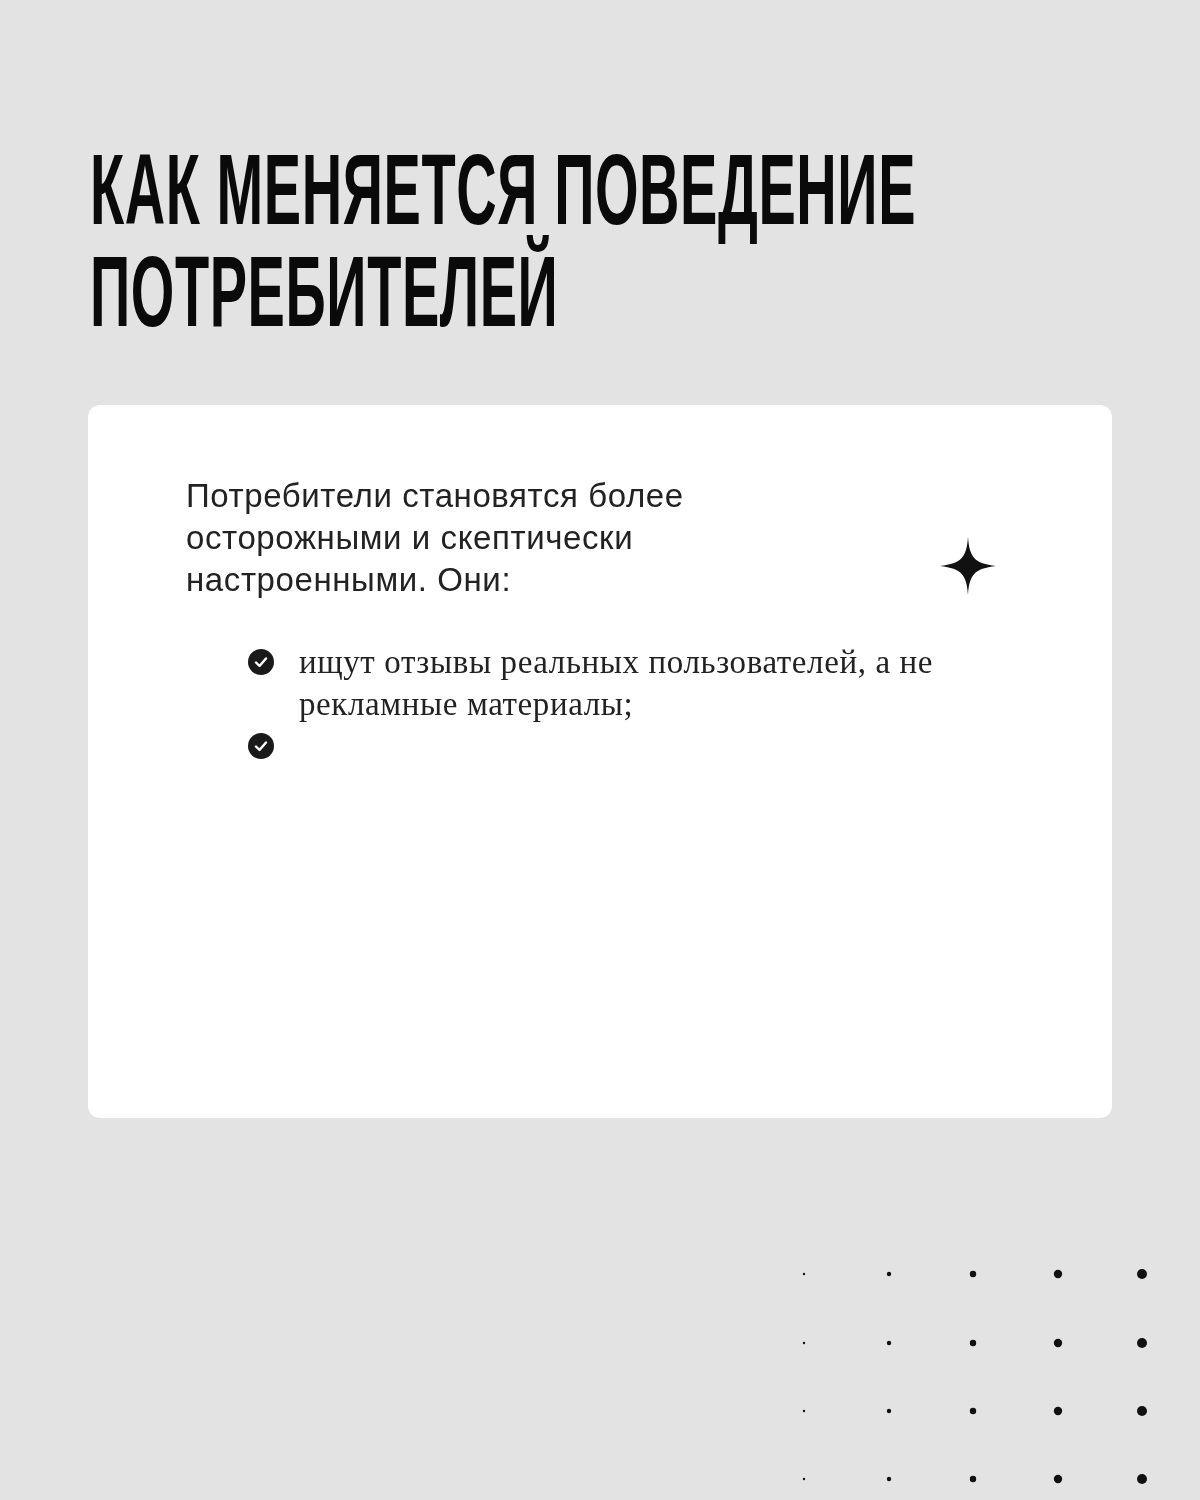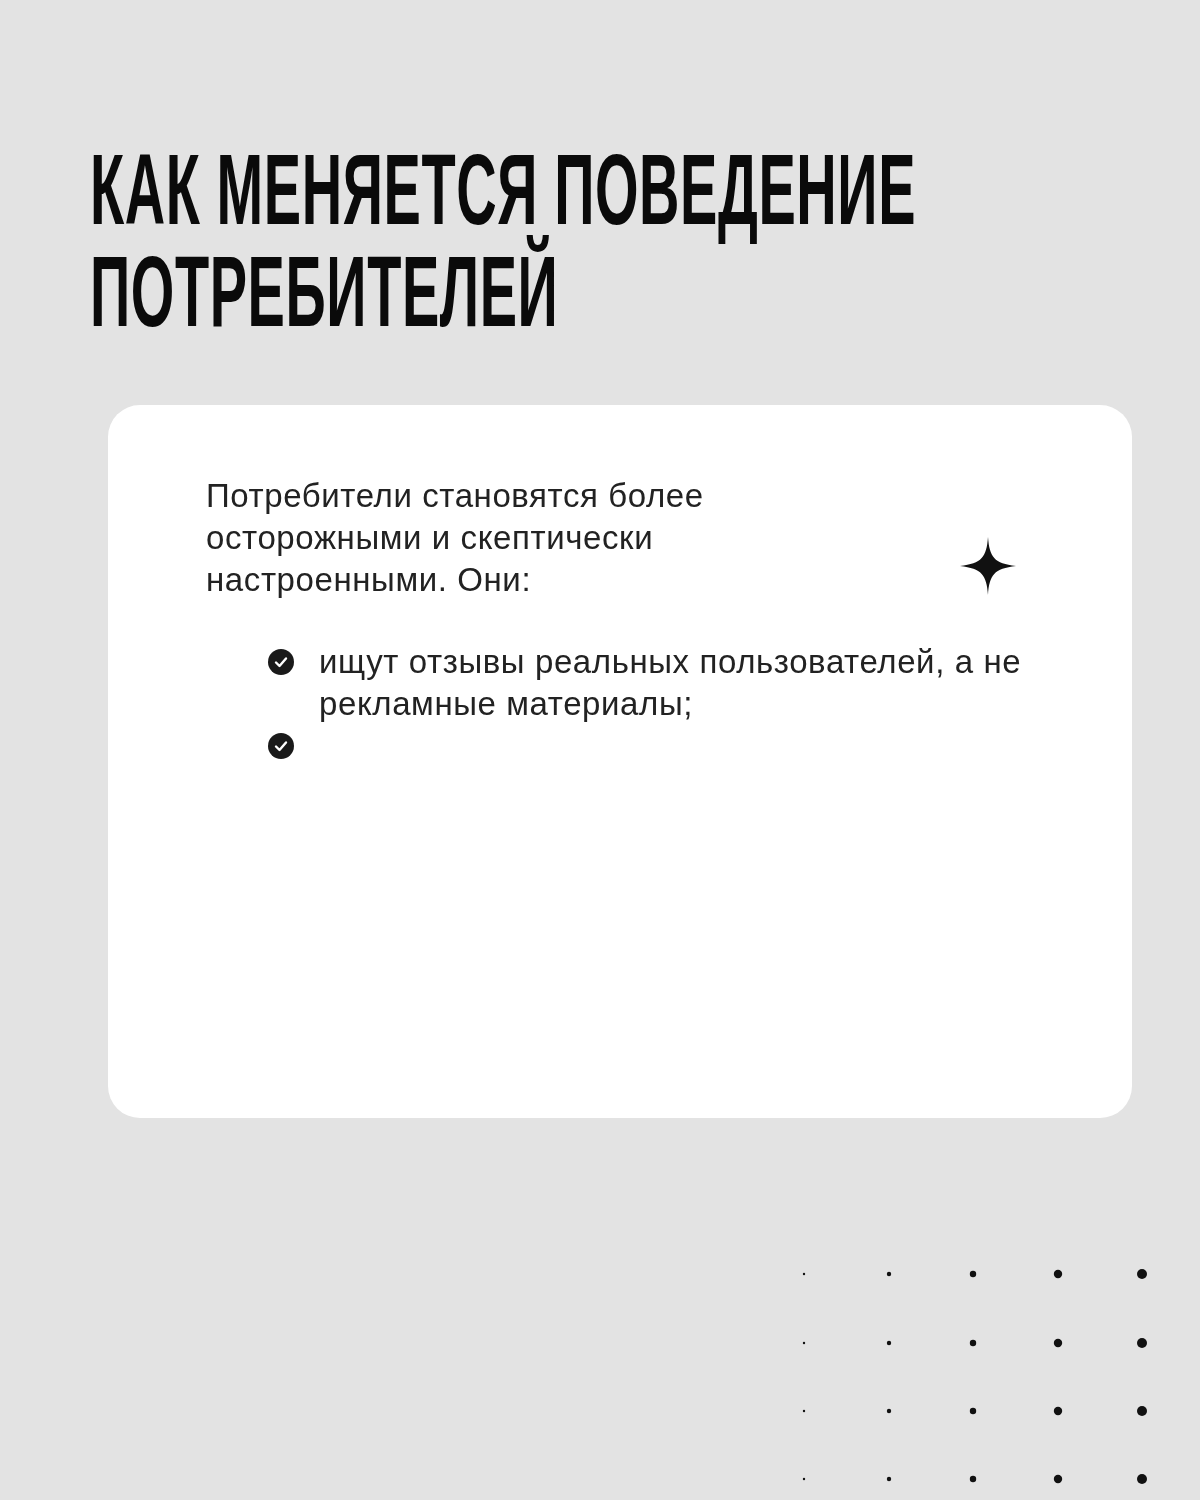--- a/index.html
+++ b/index.html
@@ -10,29 +10,29 @@
   .title {
     position:absolute; left:90px; top:138px; margin:0;
     font-family:"Liberation Sans", sans-serif; font-weight:700;
     font-size:100px; line-height:102px; color:#0a0a0a;
     transform:scaleX(0.56); transform-origin:0 0; white-space:nowrap;
     letter-spacing:1px;
   }
   .title span { display:block; }
   .card {
     position:absolute; left:88px; top:405px; width:1024px; height:713px;
-    background:#ffffff; border-radius:32px;margin-left:20px;
+    background:#ffffff; border-radius:12px;
   }
   .intro {
     position:absolute; left:98px; top:70px; width:660px;
     font-size:33px; line-height:42px; color:#222; margin:0;
     letter-spacing:0.6px;
   }
   .star { position:absolute; left:852px; top:132px; width:56px; height:58px; }
-  .list { position:absolute; left:160px; top:236px; margin:0; padding:0; list-style:none; width:760px; }
+  .list { position:absolute; left:160px; top:236px; margin:0; padding:0; list-style:none; width:760px;font-family:Liberation Serif, serif; }
   .list li { position:relative; padding-left:51px; font-size:33px; line-height:42px; color:#222; letter-spacing:0.6px; }
   .check { position:absolute; left:0; top:8px; width:26px; height:26px; }
   .dots { position:absolute; left:0; top:0; width:1200px; height:1500px; pointer-events:none; }
 </style>
 </head>
 <body>
 
 <h1 class="title">
   <span>КАК МЕНЯЕТСЯ ПОВЕДЕНИЕ</span>
   <span>ПОТРЕБИТЕЛЕЙ</span>

